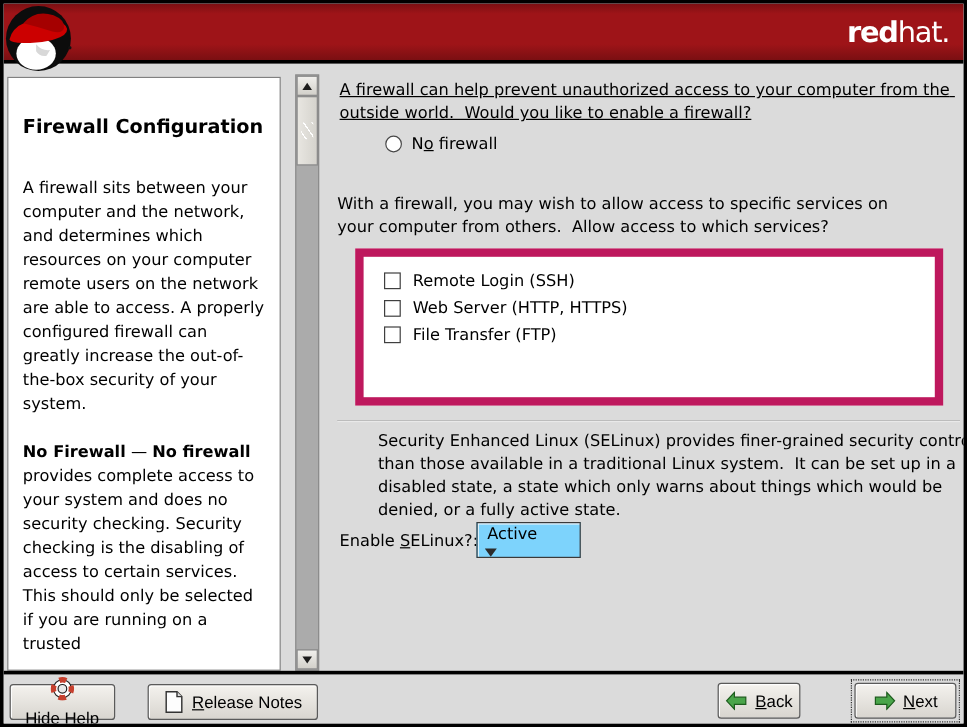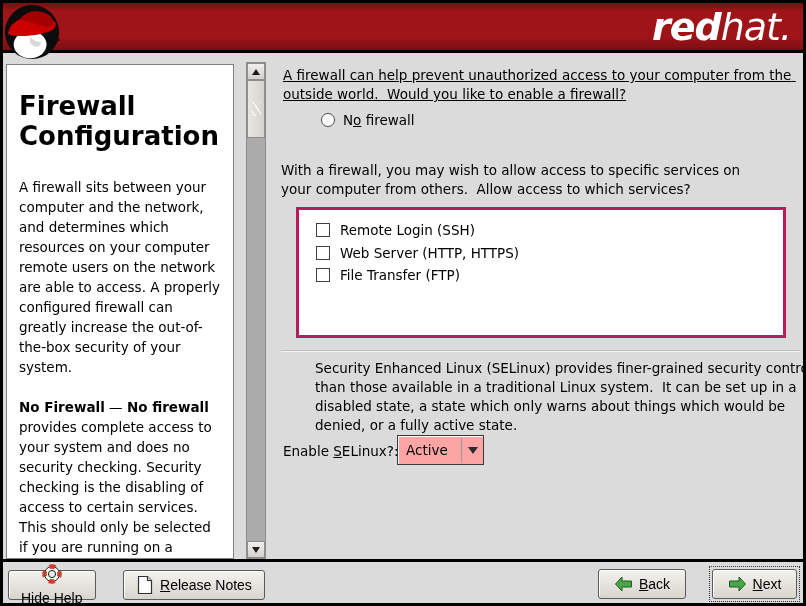--- a/index.html
+++ b/index.html
@@ -12,34 +12,34 @@
   }
 
   
   .header {
     position:absolute; left:0; top:0; width:800px; height:50px;
     background:linear-gradient(#7a0f12 0%, #9e1418 18%, #9e1418 72%, #7a0f12 100%);
     border-bottom:3px solid #000;
   }
   .brand {
     position:absolute; right:12px; top:4px; color:#fff;
-    font-size:38px; letter-spacing:-1px; line-height:40px;font-style:italic;
+    font-size:24px; letter-spacing:-1px; line-height:40px;
   }
   .brand .b { font-weight:bold; }
   .brand .l { font-weight:normal; }
 
   .logo { position:absolute; left:1px; top:1px; width:58px; height:58px; z-index:5; }
 
   
   .help-panel {
     position:absolute; left:3px; top:61px; width:228px; height:495px;
     background:#fff; border:1px solid #818181; padding:10px 10px 0 12px;
     overflow:hidden; color:#000;
   }
-  .help-panel h1 { font-size:26px; font-weight:bold; line-height:30px; margin:16px 0 26px 0; }
+  .help-panel h1 { font-size:16px; font-weight:bold; line-height:30px; margin:16px 0 26px 0; }
   .help-panel p  { font-size:13.5px; line-height:20px; margin-bottom:20px; }
   .help-panel b  { font-weight:bold; }
 
   
   .scrollbar {
     position:absolute; left:243px; top:59px; width:20px; height:497px;
     display:flex; flex-direction:column; background:#ababab;
     border:1px solid #8c8c8c;
   }
   .sb-btn {
@@ -72,38 +72,38 @@
   }
   .radio.checked::after {
     content:""; position:absolute; left:2px; top:2px; width:8px; height:8px;
     border-radius:50%; background:#324a63;
   }
   .radio-row label, .cb-row label { font-size:13.5px; }
   .mn { text-decoration:underline; }
 
   .services-box {
     position:absolute; left:293px; top:204px; width:490px; height:131px;
-    background:#fff; border:3px solid #be185d; padding:9px 0 0 17px;
+    background:#fff; border:7px solid #be185d; padding:9px 0 0 17px;
   }
   .cb-row { display:flex; align-items:center; height:22.5px; }
   .checkbox {
     width:14px; height:14px; background:#fff; border:1px solid #3f3f3f;
     margin-right:10px; flex:0 0 14px;
   }
 
   .separator {
     position:absolute; left:278px; top:347px; width:519px; height:2px;
     background:#bcbcbc; border-bottom:1px solid #f4f4f4;
   }
 
   #selinux-row-label { position:absolute; left:280px; top:440px; font-size:13.5px; }
   .combo {
     position:absolute; left:394px; top:432px; width:87px; height:30px;
-    background:#fca5a5; border:1px solid #3a3a3a; display:flex; align-items:stretch;
-    box-shadow:inset 1px 1px 0 #f8f8f8; cursor:default;
+    background:#7dd3fc; border:1px solid #3a3a3a; display:flex; align-items:stretch;
+    box-shadow:inset 1px 1px 0 #f8f8f8; cursor:default;flex-direction:column;
   }
   .combo-value { flex:1; font-size:13.5px; display:flex; align-items:center; padding-left:8px; }
   .combo-sep { width:1px; background:#9a9a9a; margin:2px 0; }
   .combo-arrow { width:21px; display:flex; align-items:center; justify-content:center; }
   .combo-arrow i {
     width:0; height:0; border-left:5px solid transparent; border-right:5px solid transparent;
     border-top:7px solid #2c2c2c;
   }
 
   
@@ -111,21 +111,21 @@
 
   .btn {
     position:absolute; height:30px; display:flex; align-items:center; justify-content:center;
     gap:6px; padding:0 12px; font-size:14px; color:#000;
     background:linear-gradient(#f4f2ee,#d8d5cf);
     border:1px solid #5a5a5a; border-radius:3px;
     box-shadow:inset 1px 1px 0 #fdfdfd; cursor:default;
   }
   #hide-help      { left:5px;   top:567px;flex-direction:column; }
   #release-notes  { left:120px; top:567px; }
-  #back-button    { left:595px; top:566px; width:88px;justify-content:center; }
+  #back-button    { left:595px; top:566px; width:69px;justify-content:center; }
   .focus-ring {
     position:absolute; left:706px; top:563px; padding:2px;
     border:1px dotted #333;
   }
   #next-button { position:static; width:85px; }
   .btn .ico { display:inline-flex; align-items:center; }
 
   .bar-row { position:absolute; left:0; top:559px; width:800px; height:41px; background:#dbdbdb; }
 </style>
 </head>

